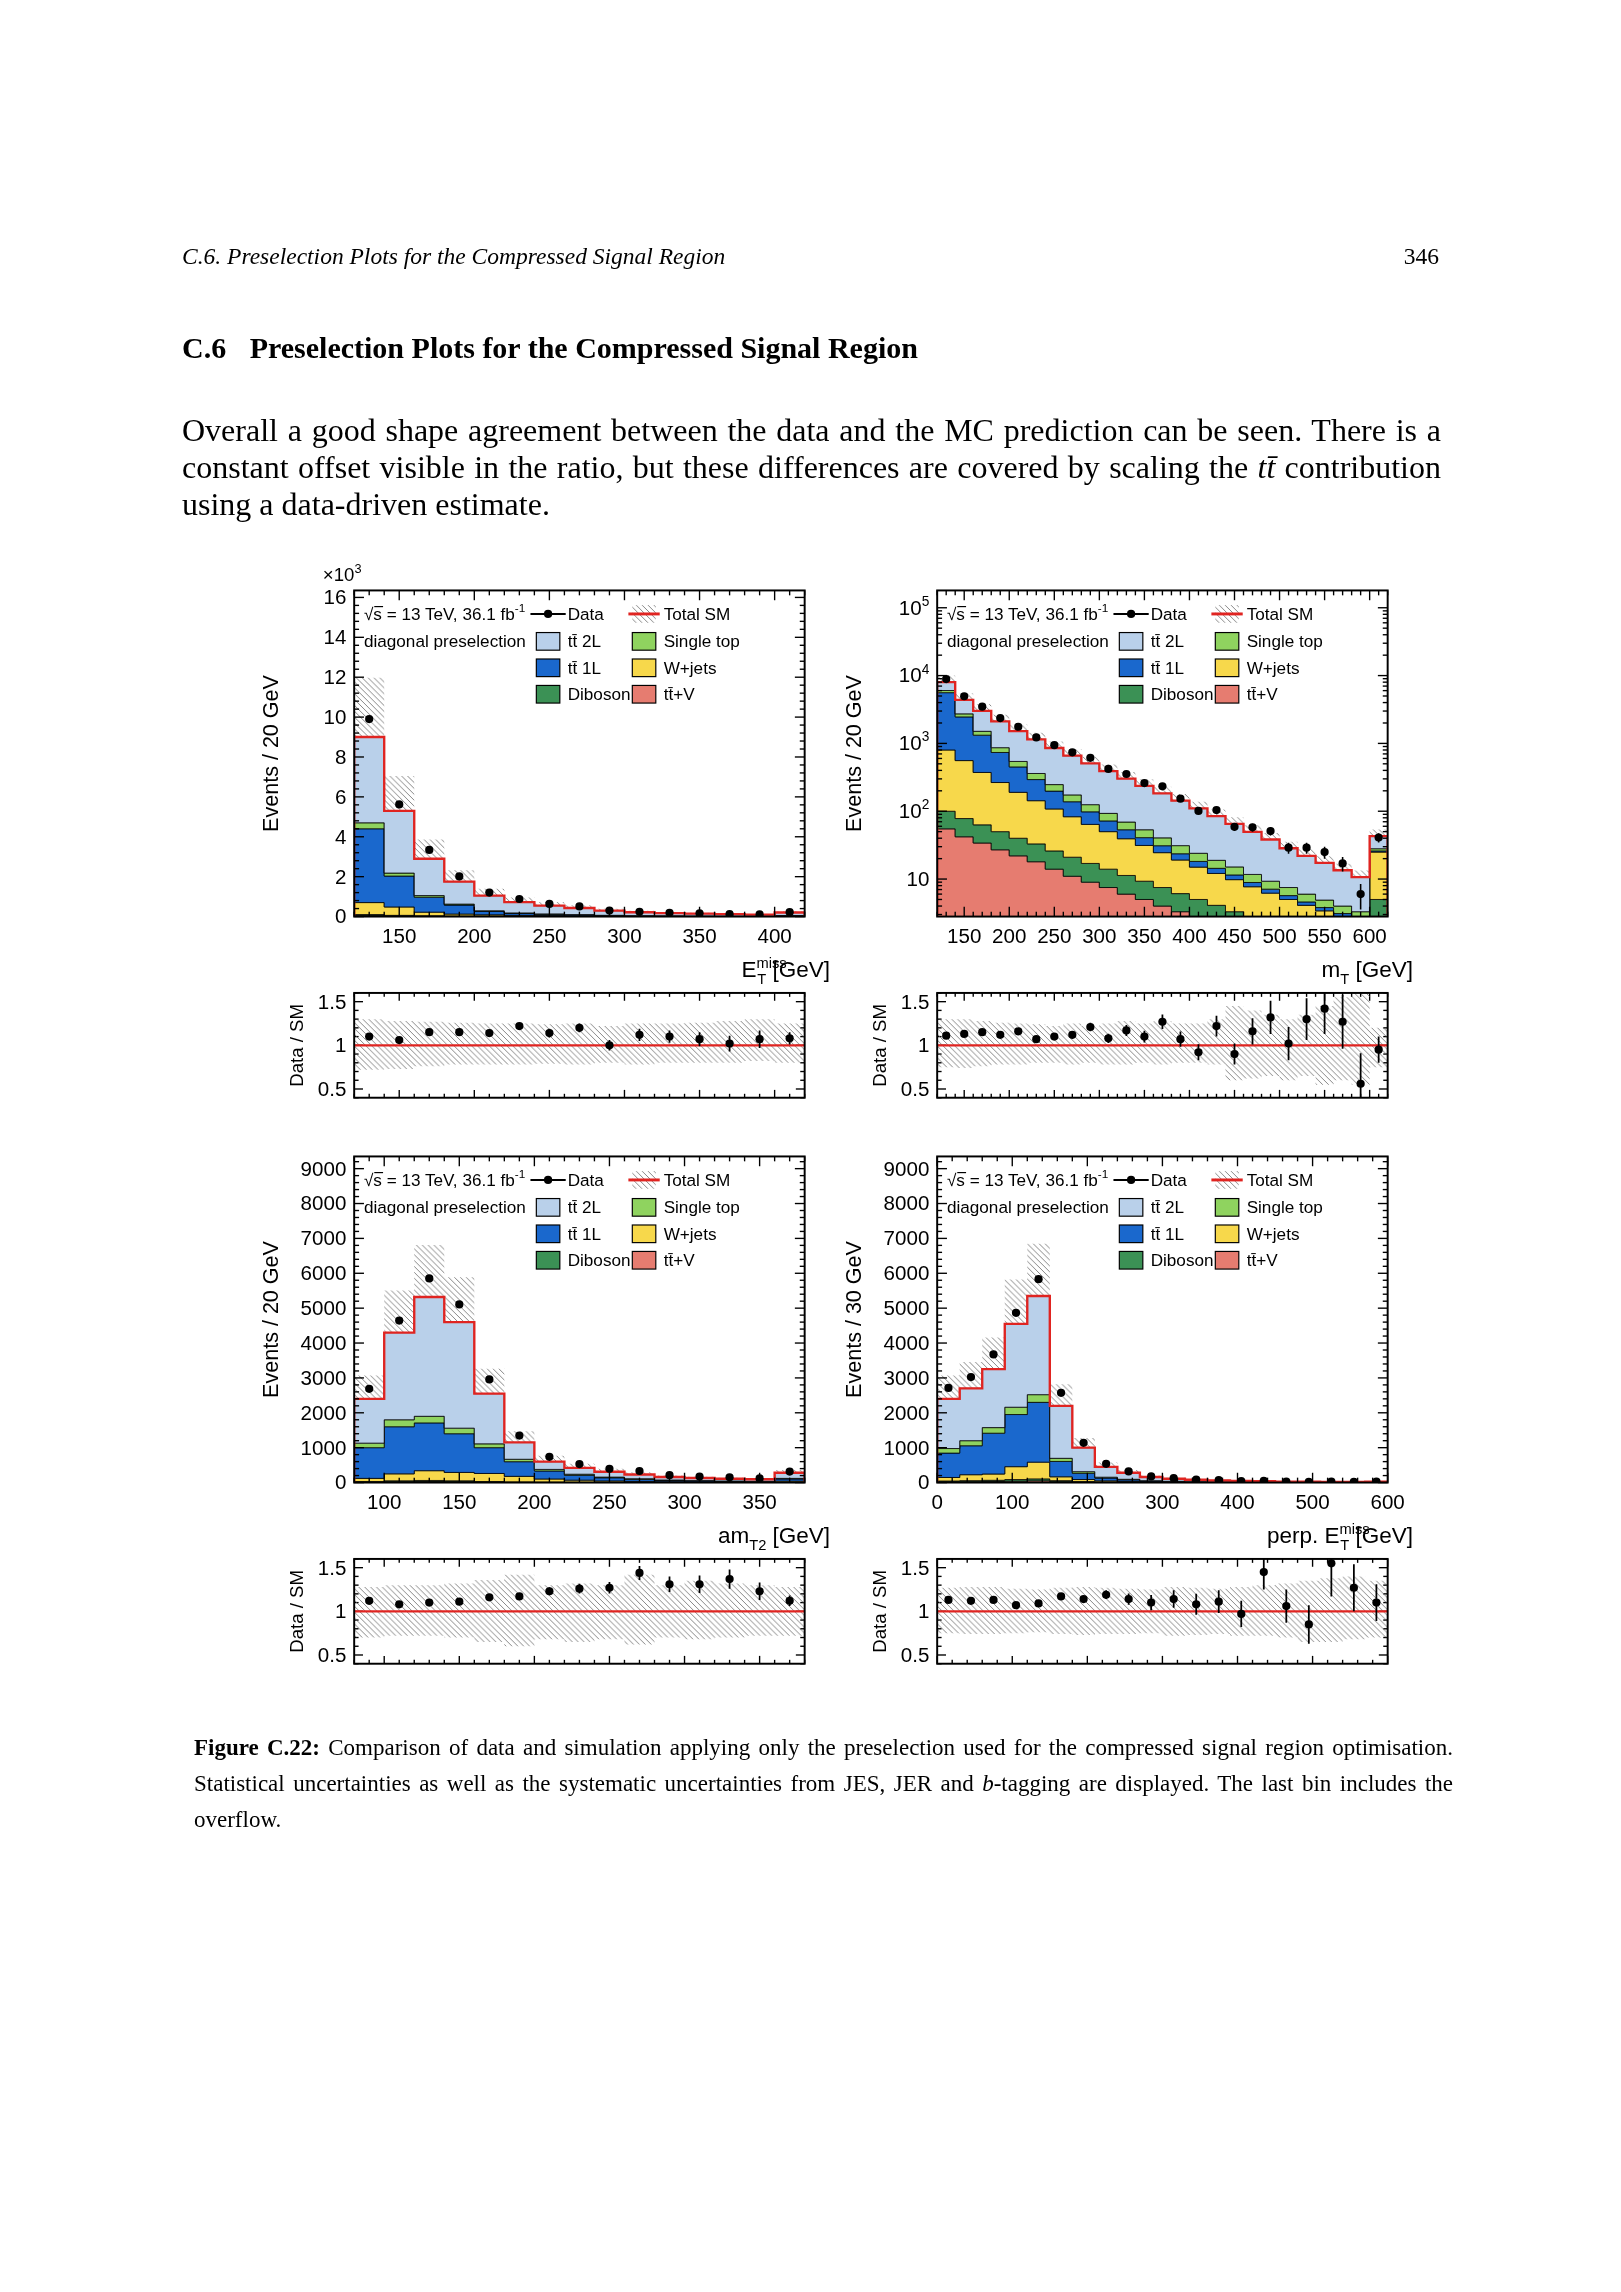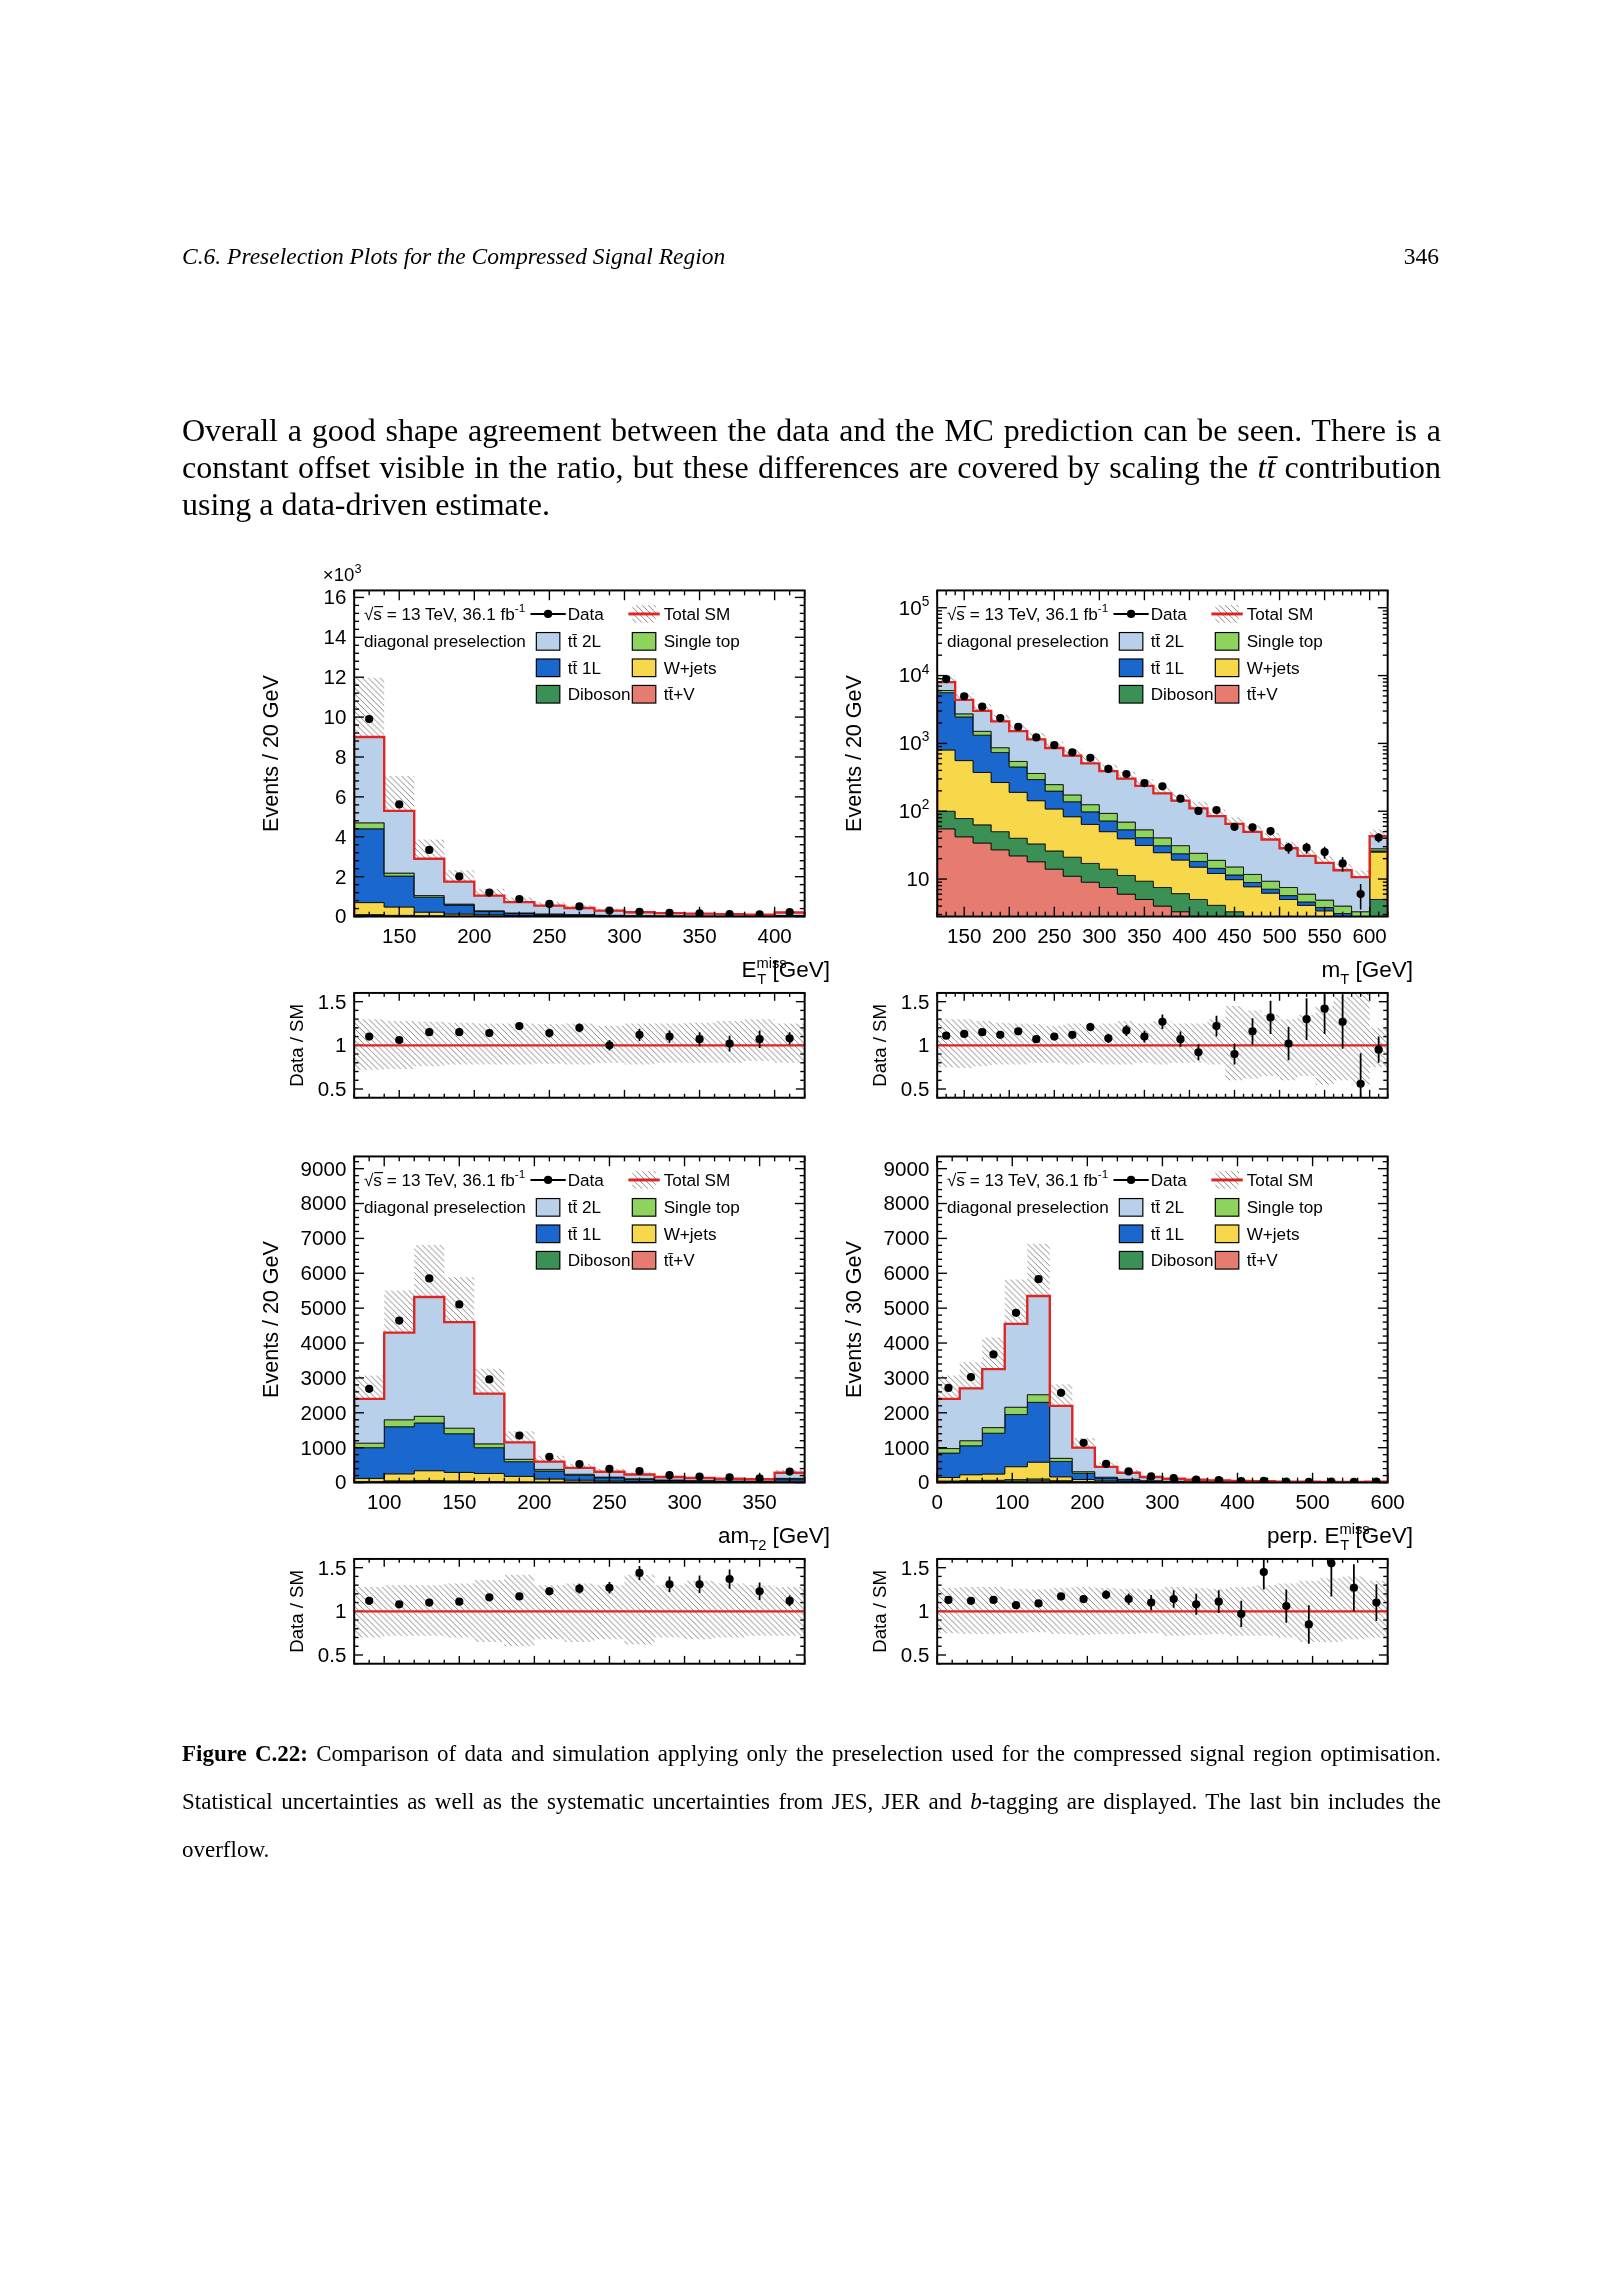--- a/index.html
+++ b/index.html
@@ -5,38 +5,41 @@
   html,body{margin:0;padding:0;background:#ffffff;}
   #page{position:relative;width:1621px;height:2293px;background:#ffffff;
         font-family:"Liberation Serif",serif;color:#000;}
   #running-head{position:absolute;left:182px;top:243px;width:1257px;font-size:23.5px;font-style:italic;}
   #running-head .pageno{float:right;font-style:normal;}
   #section-heading{position:absolute;left:182px;top:331px;width:1257px;
         font-size:30px;font-weight:bold;}
   #section-heading .num{margin-right:23.5px;}
   #intro-paragraph{position:absolute;left:182px;top:412px;width:1259px;
         font-size:32px;line-height:37px;text-align:justify;}
-  #figure-caption{position:absolute;left:182px;top:1730px;width:1259px;
-        font-size:23px;line-height:48px;text-align:justify;}
+  #figure-caption{position:absolute;left:194px;top:1730px;width:1259px;
+        font-size:23px;line-height:36px;text-align:justify;}
   .chart-box{position:absolute;width:608px;height:568px;}
   #chart-etmiss{left:248px;top:564px;}
   #chart-mt{left:831px;top:564px;}
   #chart-amt2{left:248px;top:1130px;}
   #chart-perp{left:831px;top:1130px;}
   svg text{font-family:"Liberation Sans","DejaVu Sans",sans-serif;}
 </style>
 </head>
 <body>
 
 <div id="page">
   <div id="running-head">
     <span class="pageno">346</span>
     <span>C.6. Preselection Plots for the Compressed Signal Region</span>
   </div>
 
+  <div id="section-heading">
+    <span class="num">C.6</span><span>Preselection Plots for the Compressed Signal Region</span>
+  </div>
 
   <div id="intro-paragraph"><span>Overall a good shape agreement between the data and the MC prediction can be seen. There is a constant offset visible in the ratio, but these differences are covered by scaling the </span><i>tt̄</i><span> contribution using a data-driven estimate.</span></div>
 
   <div id="chart-etmiss" class="chart-box"><svg width="608" height="568" viewBox="0 0 620 580">
         <defs>
           <pattern id="hatch-etmiss" width="6" height="6" patternUnits="userSpaceOnUse">
             <path d="M0,0 L6,6" stroke="#666666" stroke-width="0.8" fill="none"></path>
             <path d="M3,-3 L9,3" stroke="#666666" stroke-width="0.8" fill="none"></path>
             <path d="M-3,3 L3,9" stroke="#666666" stroke-width="0.8" fill="none"></path>
           </pattern>

